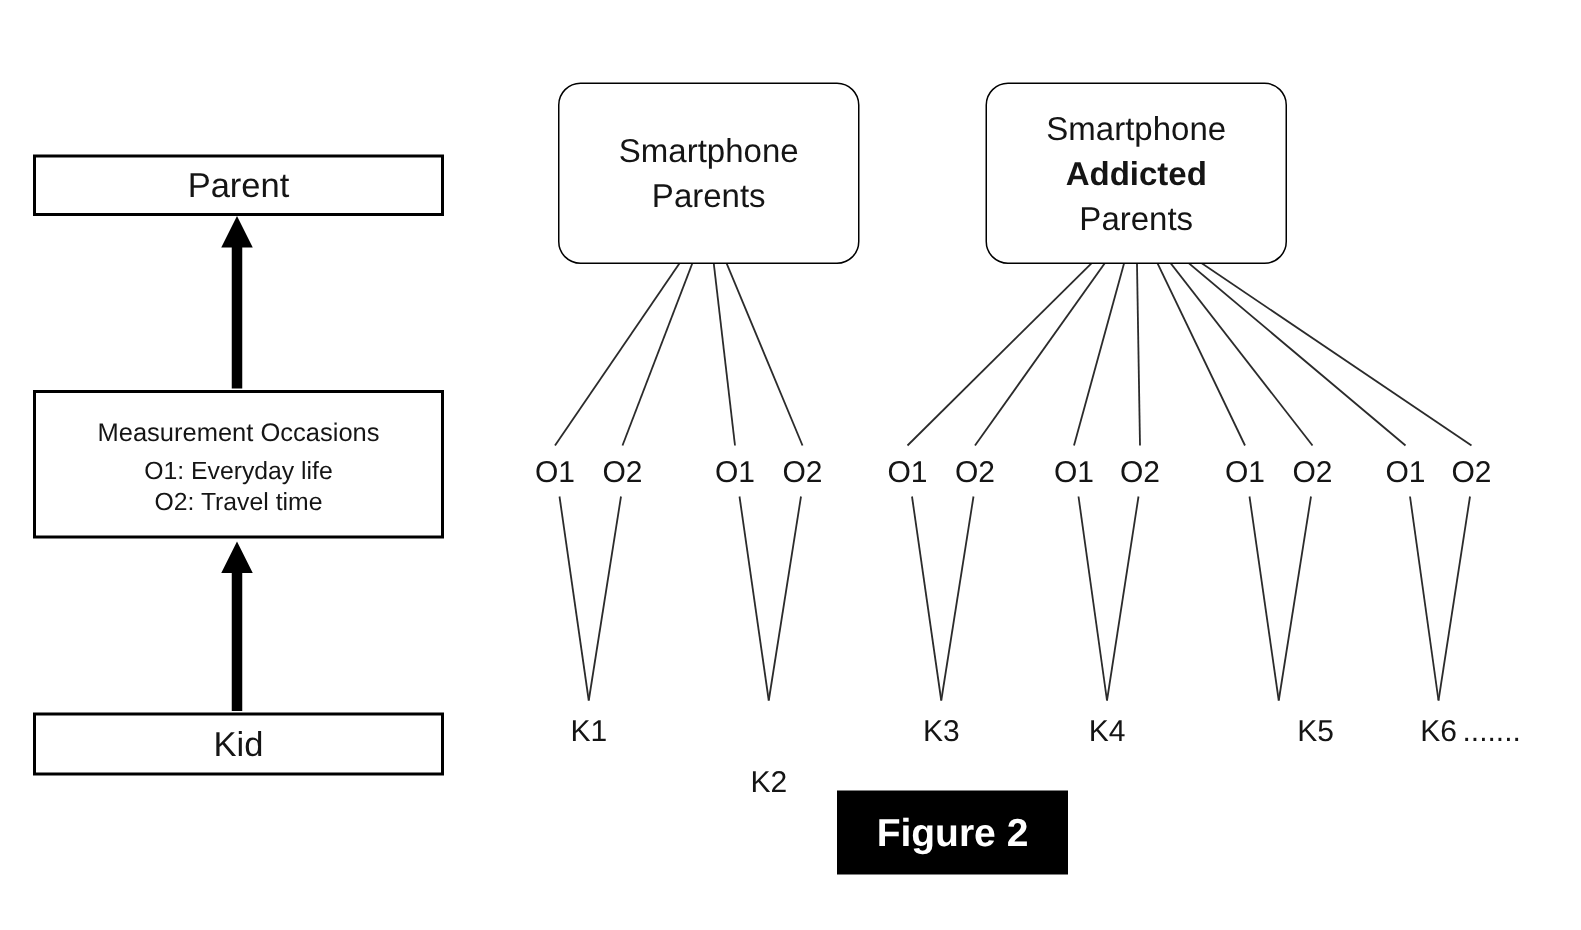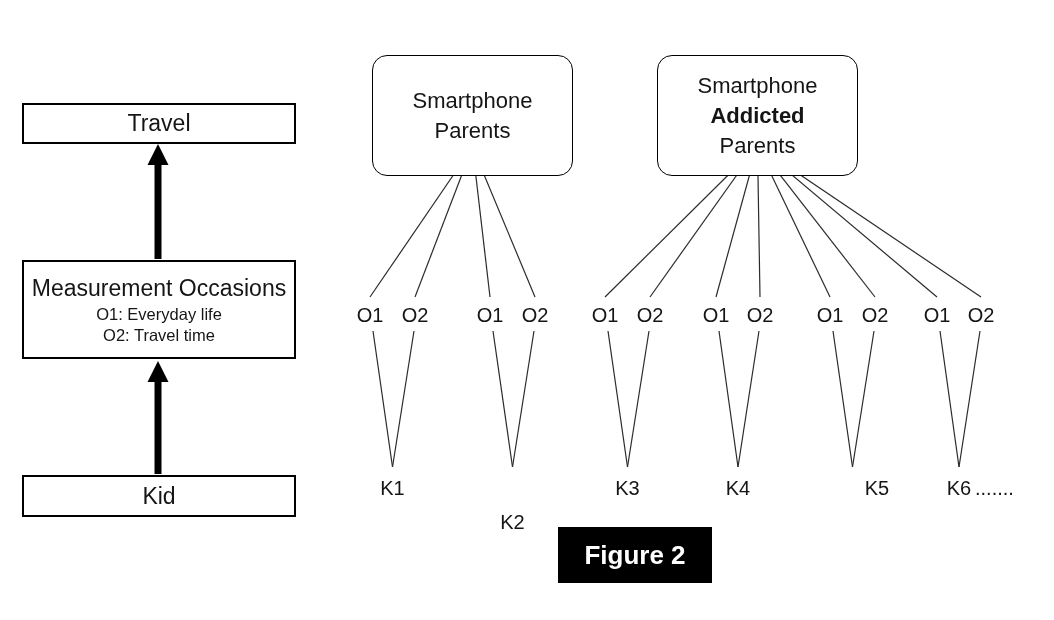--- a/index.html
+++ b/index.html
@@ -11,21 +11,21 @@
   line.conn { stroke:#2b2b2b; stroke-width:1.2; }
   line.arrow-shaft { stroke:#000000; stroke-width:7; }
   polygon.arrow-head { fill:#000000; }
 
   .box {
     position:absolute; background:#ffffff; border:2px solid #000000; box-sizing:border-box;
     display:flex; align-items:center; justify-content:center; text-align:center;
   }
   .parent-box { left:22px; top:103px; width:274px; height:41px; font-size:23px; }
   .mo-box     { left:22px; top:260px; width:274px; height:99px; flex-direction:column; }
-  .mo-title   { font-size:23px; line-height:31px; }
+  .mo-title   { font-size:17px; line-height:31px; }
   .mo-sub     { font-size:16.5px; line-height:21px; }
   .kid-box    { left:22px; top:475px; width:274px; height:42px; font-size:23px; }
 
   .gbox {
     position:absolute; top:25px; width:201px; height:121px; box-sizing:border-box;
     border:1.5px solid #000000; border-radius:15px; background:#ffffff;
     display:flex; flex-direction:column; align-items:center; justify-content:center; text-align:center;margin-top:30px;
   }
   .g0 { left:372px; } .g1 { left:657px; }
   .gline { font-size:22px; line-height:30px; }
@@ -76,21 +76,21 @@
       <line x1="757.5" y1="146" x2="875" y2="297" class="conn"></line>
       <line x1="833" y1="331" x2="852.5" y2="467" class="conn"></line>
       <line x1="874" y1="331" x2="852.5" y2="467" class="conn"></line>
       <line x1="757.5" y1="146" x2="937" y2="297" class="conn"></line>
       <line x1="757.5" y1="146" x2="981" y2="297" class="conn"></line>
       <line x1="940" y1="331" x2="959" y2="467" class="conn"></line>
       <line x1="980" y1="331" x2="959" y2="467" class="conn"></line>
     </svg>
 
   <div class="box parent-box">
-    <span>Travel</span>
+    <span>Parent</span>
   </div>
 
   <div class="box mo-box">
     <div class="mo-title">Measurement Occasions</div>
     <div class="mo-sub">O1: Everyday life</div>
     <div class="mo-sub">O2: Travel time</div>
   </div>
 
   <div class="box kid-box">
     <span>Kid</span>

